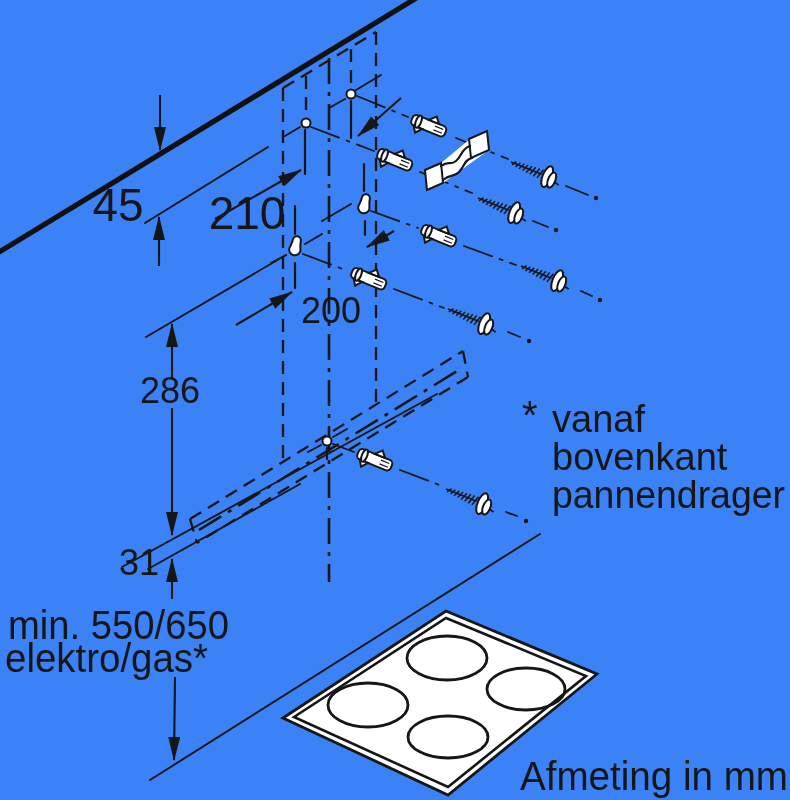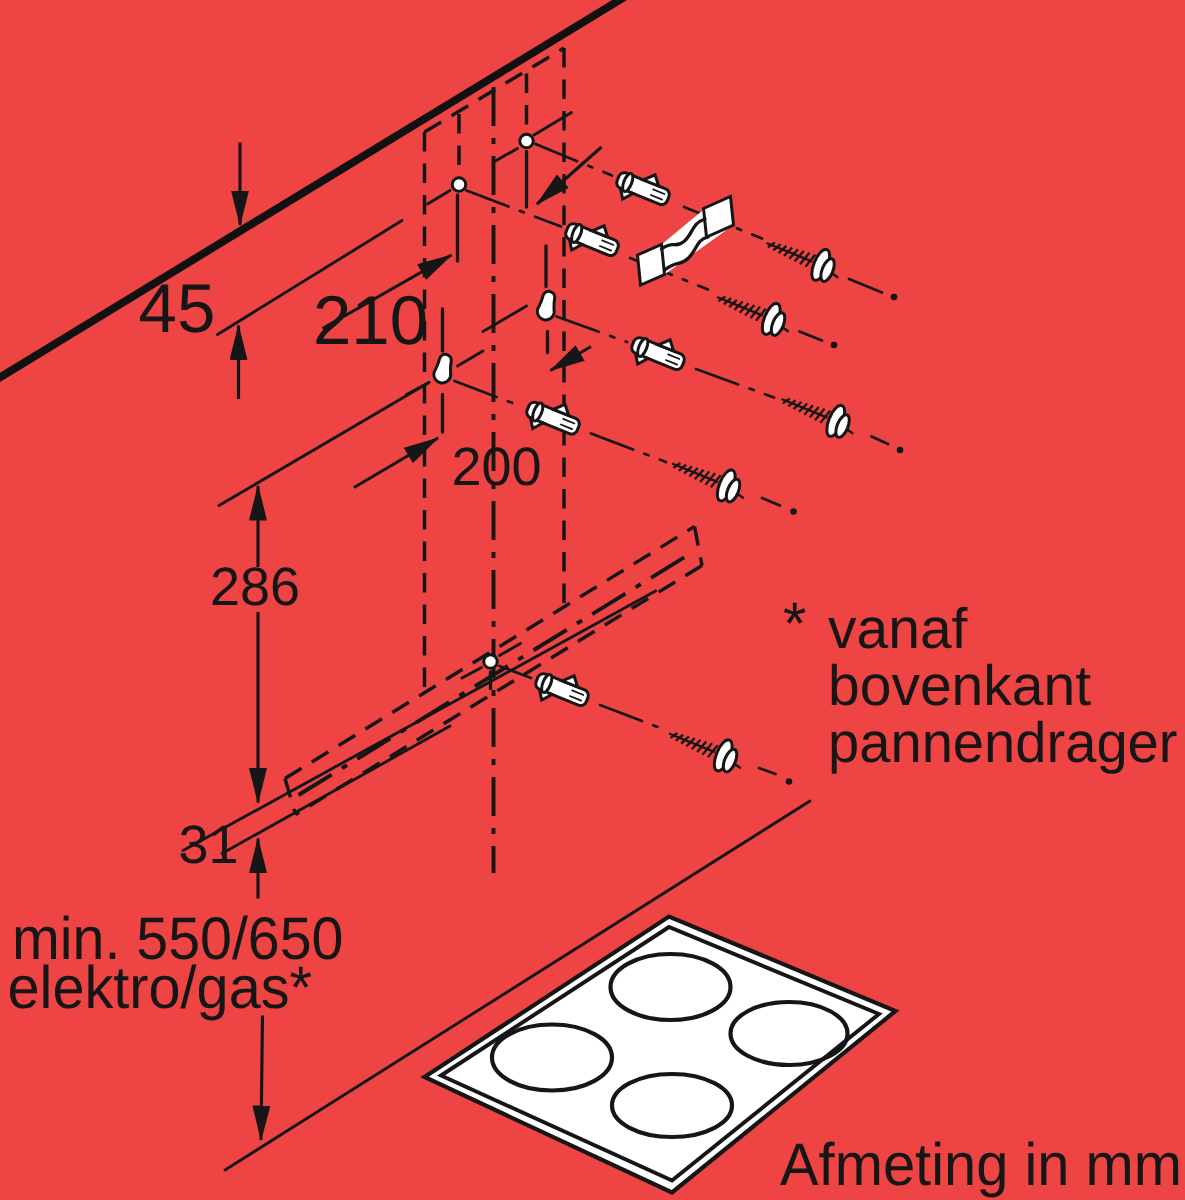--- a/index.html
+++ b/index.html
@@ -1,16 +1,16 @@
 <!DOCTYPE html>
 <html><head>
 <meta charset="utf-8">
 <style>
   html,body{margin:0;padding:0;background:#ffffff;}
-  .stage{width:790px;height:800px;position:relative;background:#ef4444;overflow:hidden;}
+  .stage{width:790px;height:800px;position:relative;background:#3b82f6;overflow:hidden;}
   svg{display:block;}
   svg text{font-family:"Liberation Sans","DejaVu Sans",sans-serif;fill:#161616;}
   .ln{stroke:#161616;fill:none;stroke-width:2.2;stroke-linecap:round;}
   .thin{stroke:#161616;fill:none;stroke-width:1.9;stroke-linecap:round;}
   .thick{stroke:#111;fill:none;stroke-width:5.2;stroke-linecap:round;}
   .dash{stroke:#161616;fill:none;stroke-width:2.3;stroke-dasharray:13 8;stroke-linecap:butt;}
   .cdash{stroke:#161616;fill:none;stroke-width:2.6;stroke-dasharray:26 8 4 8;stroke-linecap:butt;}
   .axis{stroke:#161616;fill:none;stroke-width:1.8;stroke-dasharray:30 8 3 8;stroke-linecap:round;}
   .wht{fill:#ffffff;stroke:#161616;stroke-width:2;}
   .dim{stroke:#161616;fill:none;stroke-width:2.1;}

